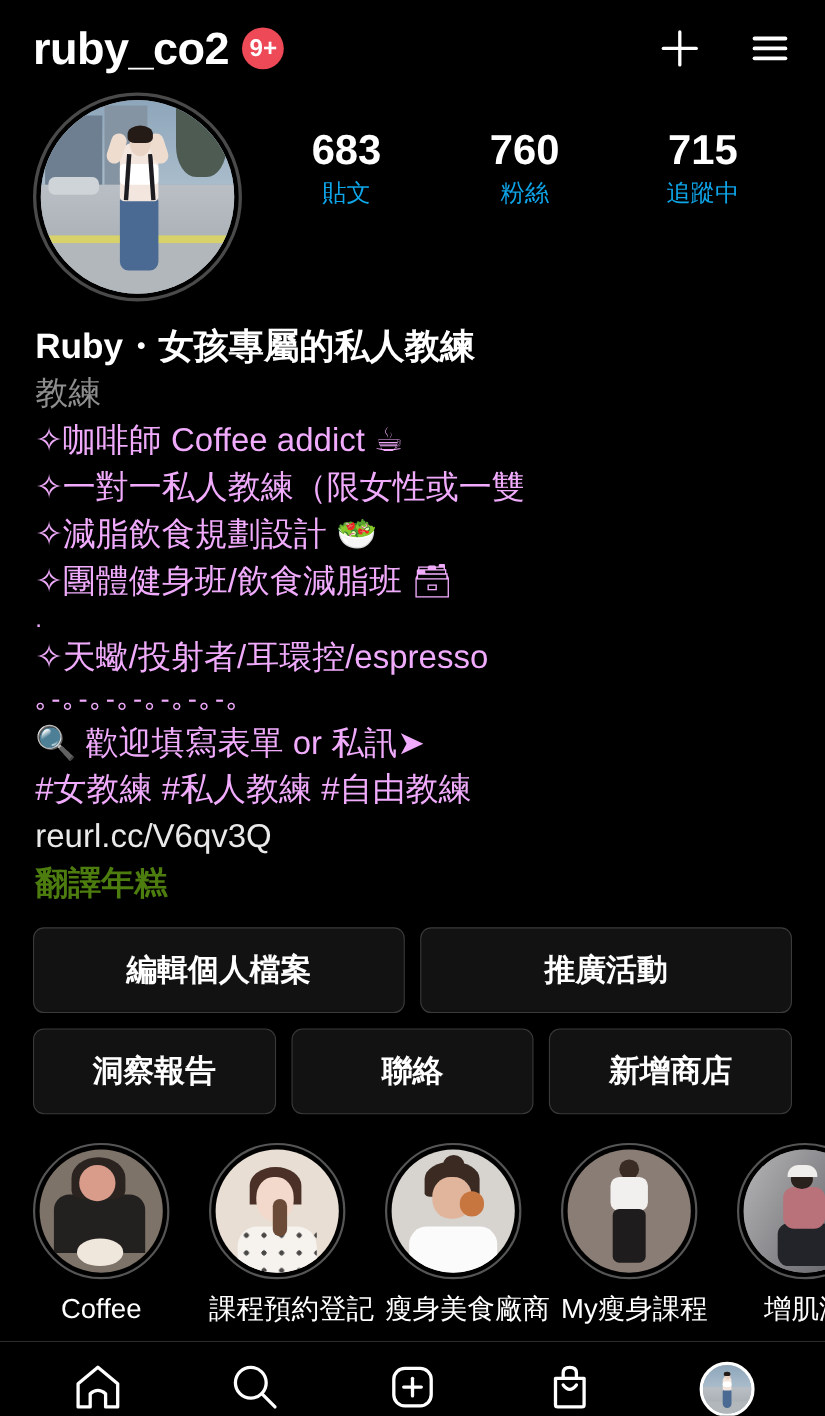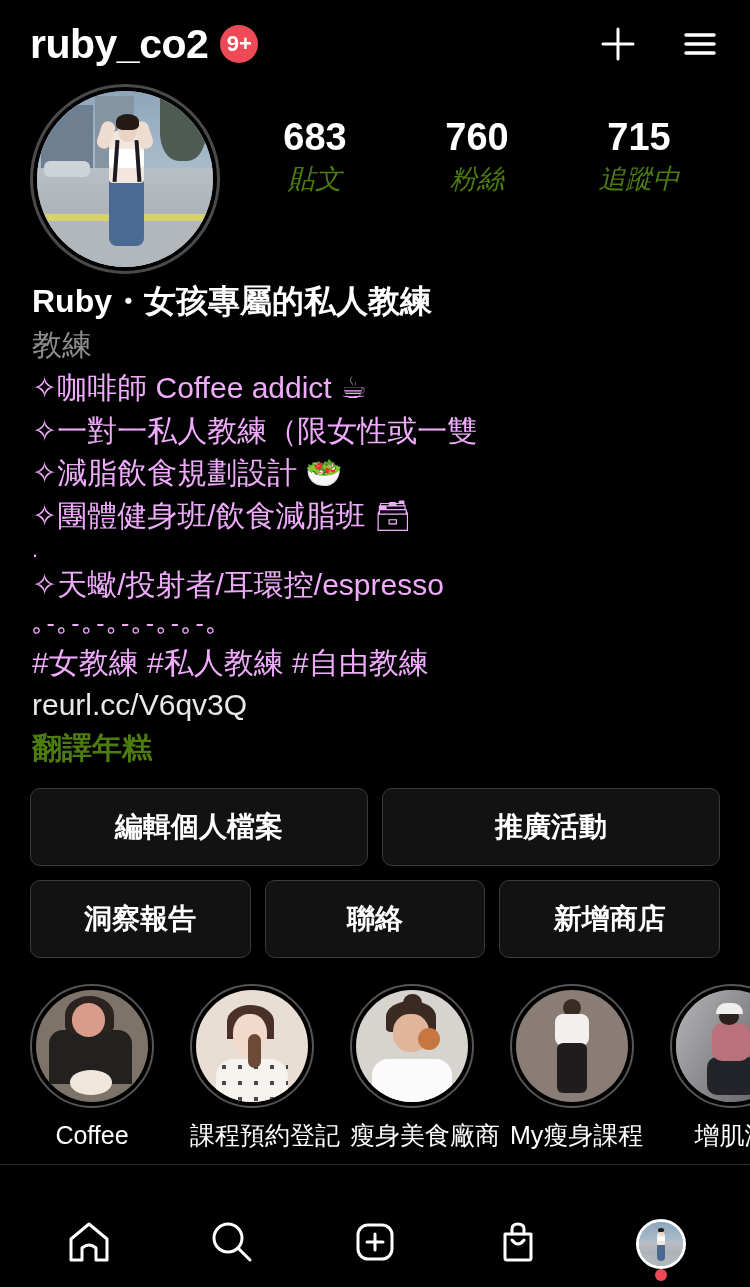--- a/index.html
+++ b/index.html
@@ -120,34 +120,33 @@
     box-sizing: border-box;
   }
   .stat { text-align: center; min-width: 120px; }
   .stat-num {
     font-size: 38px;
     font-weight: 700;
     line-height: 1.15;
     color: #fff;
   }
   .stat-label {
-    font-size: 27px;
+    font-size: 22px;
     font-weight: 400;
     line-height: 1.3;
-    color: #4d7c0f;
+    color: #0ea5e9;
     margin-top: 2px;
-    font-style: italic;
   }
 
   
   .bio {
     padding: 0 26px 0 32px;
     box-sizing: border-box;
     flex: 0 0 auto;
-    margin-top: 5px;
+    margin-top: 18px;
   }
   .display-name {
     font-size: 32px;
     font-weight: 700;
     line-height: 1.42;
     color: #ffffff;
     white-space: nowrap;
   }
   .category {
     font-size: 30px;
@@ -391,20 +390,21 @@
   <div class="bio">
     <div class="display-name">Ruby・女孩專屬的私人教練</div>
     <div class="category">教練</div>
     <div class="bio-line">✧咖啡師 Coffee addict ☕</div>
     <div class="bio-line">✧一對一私人教練（限女性或一雙</div>
     <div class="bio-line">✧減脂飲食規劃設計 🥗</div>
     <div class="bio-line">✧團體健身班/飲食減脂班 🗃</div>
     <div class="bio-line tiny-dot">.</div>
     <div class="bio-line">✧天蠍/投射者/耳環控/espresso</div>
     <div class="bio-line divider">｡-｡-｡-｡-｡-｡-｡-｡</div>
+    <div class="bio-line">🔍 歡迎填寫表單 or 私訊➤</div>
     <div class="bio-line">#女教練 #私人教練 #自由教練</div>
     <div class="bio-link">reurl.cc/V6qv3Q</div>
     <div class="bio-translate">翻譯年糕</div>
   </div>
 
   <div class="btn-rows">
     <div class="btn-row">
       <div class="btn">編輯個人檔案</div>
       <div class="btn">推廣活動</div>
     </div>

